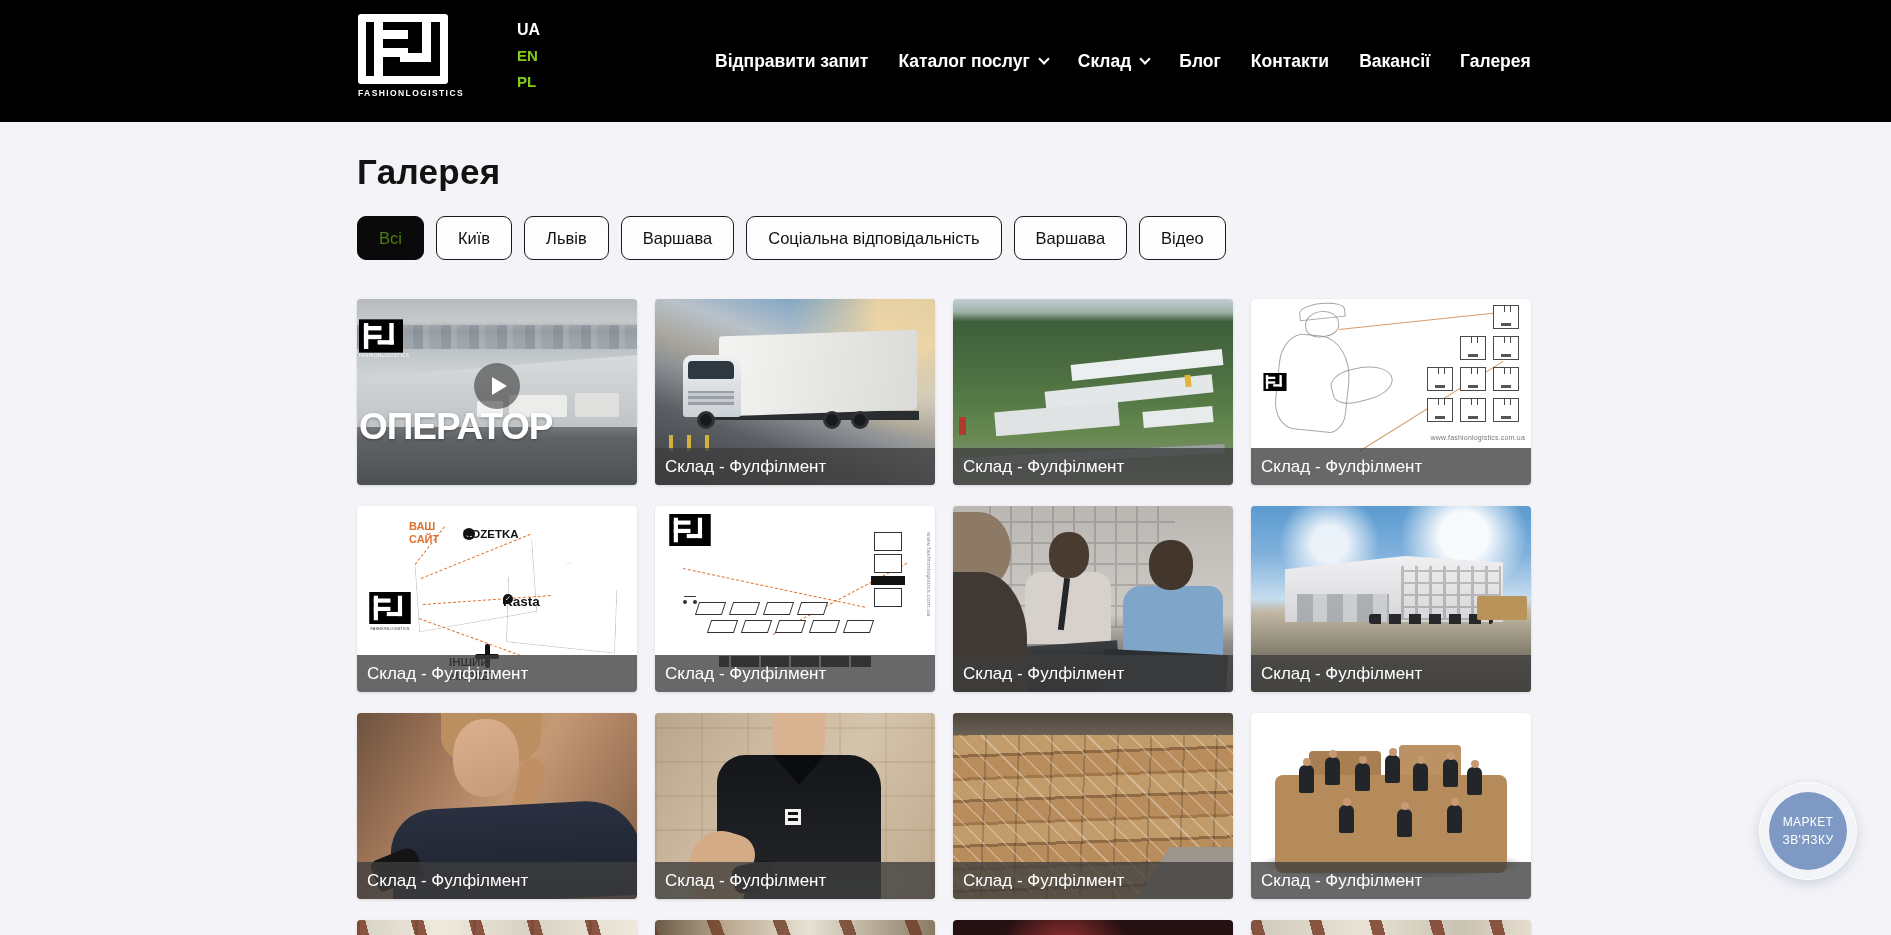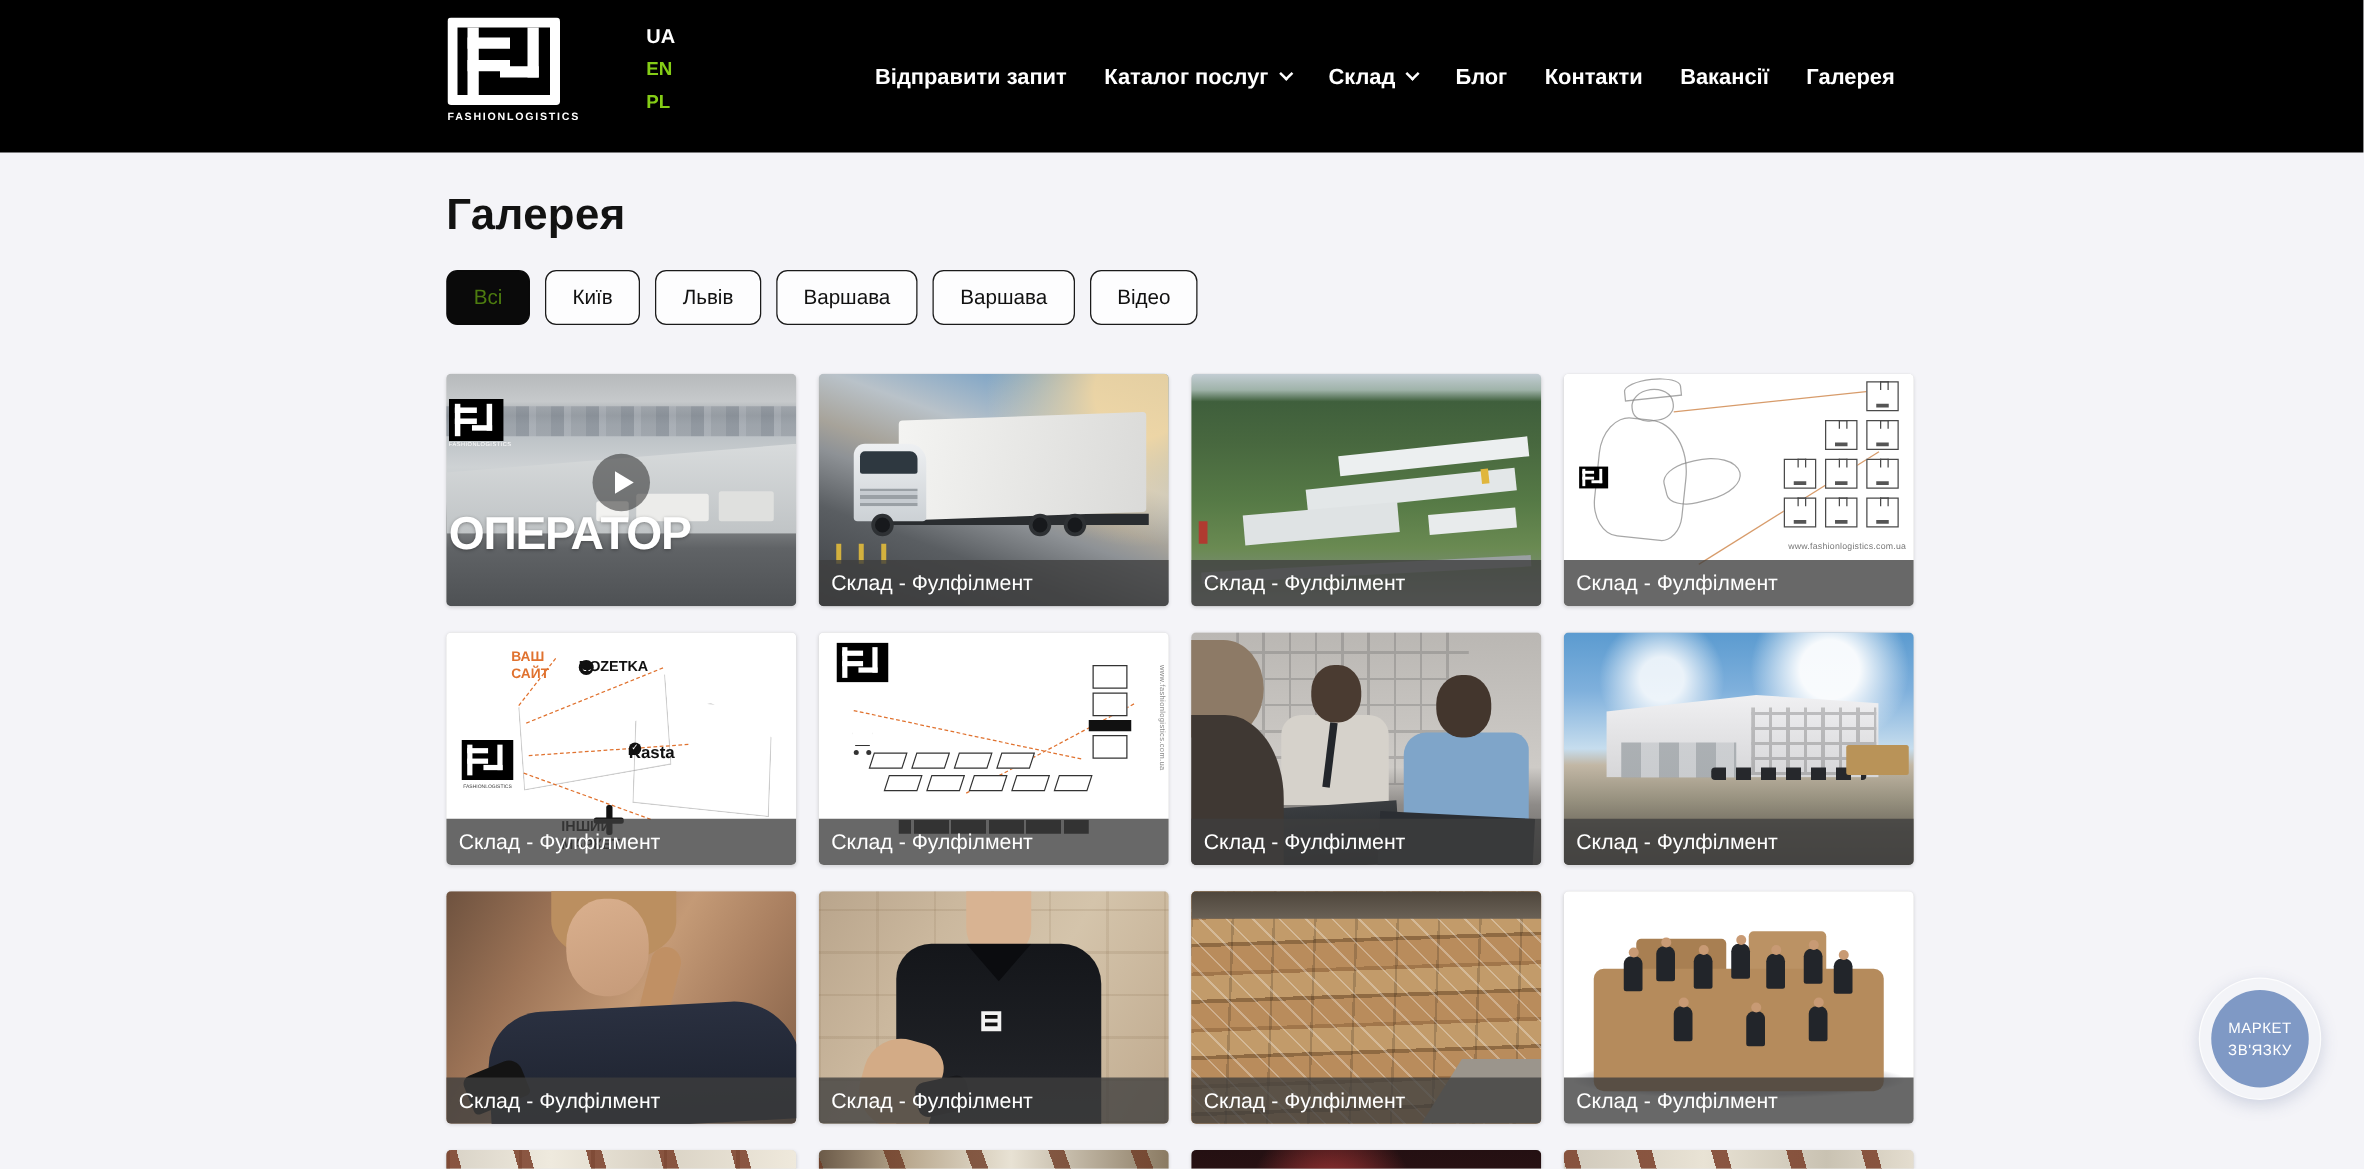--- a/index.html
+++ b/index.html
@@ -8,21 +8,21 @@
   #page{position:relative;width:1891px;height:935px;overflow:hidden;background:#f4f4f8}
 
   
   .header{position:absolute;left:0;top:0;width:1891px;height:122px;background:#000}
   .logo{position:absolute;left:358px;top:14px;width:92px;text-align:center;cursor:pointer}
   .logo svg{display:block;width:90px;height:70px}
   .logo-text{margin-top:4px;color:#fff;font-size:8.5px;letter-spacing:1.4px;font-weight:600}
   .langs{position:absolute;left:517px;top:20px;display:flex;flex-direction:column;gap:8px}
   .lang{color:#84cc16;font-size:15px;font-weight:700;cursor:pointer;line-height:1.2}
   .lang.active{color:#fff;font-weight:700;font-size:16px}
-  .nav{position:absolute;left:700px;top:0;height:122px;display:flex;align-items:center;gap:30px}
+  .nav{position:absolute;left:715px;top:0;height:122px;display:flex;align-items:center;gap:30px}
   .nav-item{color:#fff;font-size:17.5px;font-weight:700;white-space:nowrap;cursor:pointer;display:flex;align-items:center}
   .chev{display:inline-block;width:8px;height:8px;border-right:2px solid #fff;border-bottom:2px solid #fff;transform:rotate(45deg);margin-left:10px;margin-top:-4px}
 
   
   .page-title{position:absolute;left:357px;top:152px;font-size:35px;font-weight:700;color:#121212;letter-spacing:.3px}
   .filters{position:absolute;left:357px;top:216px;display:flex;gap:12px}
   .filter-btn{height:44px;padding:0 21px;display:flex;align-items:center;background:#fdfdfe;border:1px solid #1a1a1a;border-radius:9px;font-size:16.5px;color:#111;cursor:pointer;white-space:nowrap;font-family:inherit}
   .filter-btn.active{background:#0a0a0a;border-color:#0a0a0a;color:#4d7c0f}
 
   
@@ -261,20 +261,21 @@
     </div>
   </div>
 
   <div class="page-title">Галерея</div>
 
   <div class="filters">
     <button class="filter-btn active">Всі</button>
     <button class="filter-btn">Київ</button>
     <button class="filter-btn">Львів</button>
     <button class="filter-btn">Варшава</button>
+    <button class="filter-btn">Соціальна відповідальність</button>
     <button class="filter-btn">Варшава</button>
     <button class="filter-btn">Відео</button>
   </div>
 
   <div class="grid">
 
     <div class="tile">
       <div class="art art1">
         <div class="a1-skyline"></div>
         <div class="a1-wall"></div>

